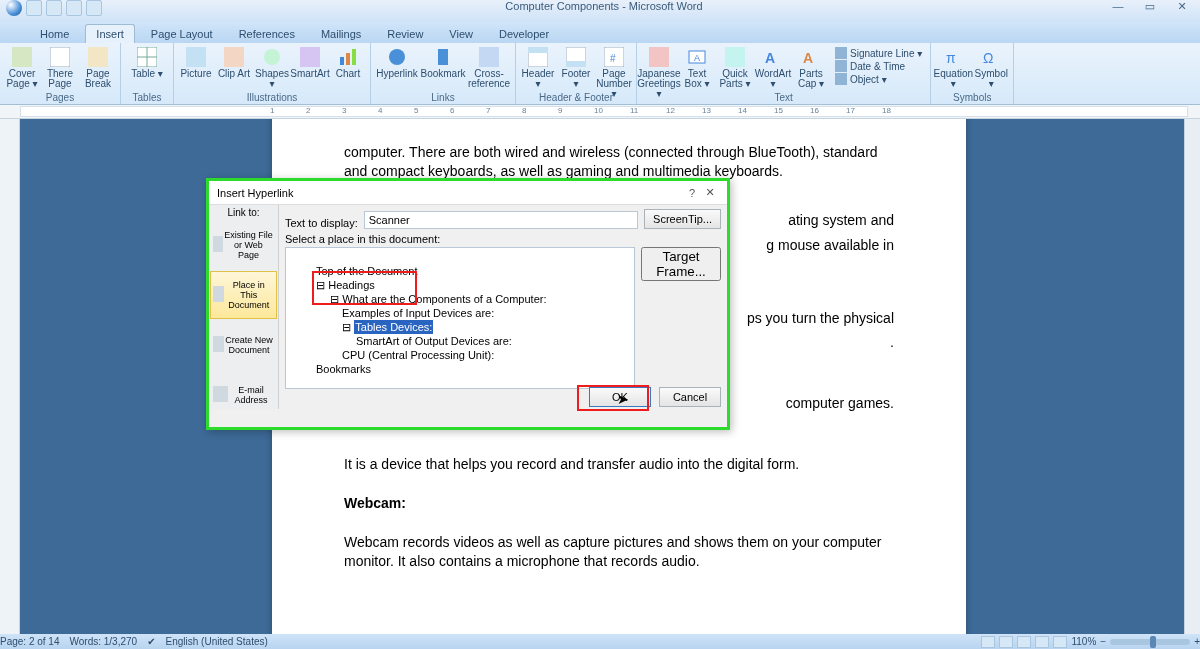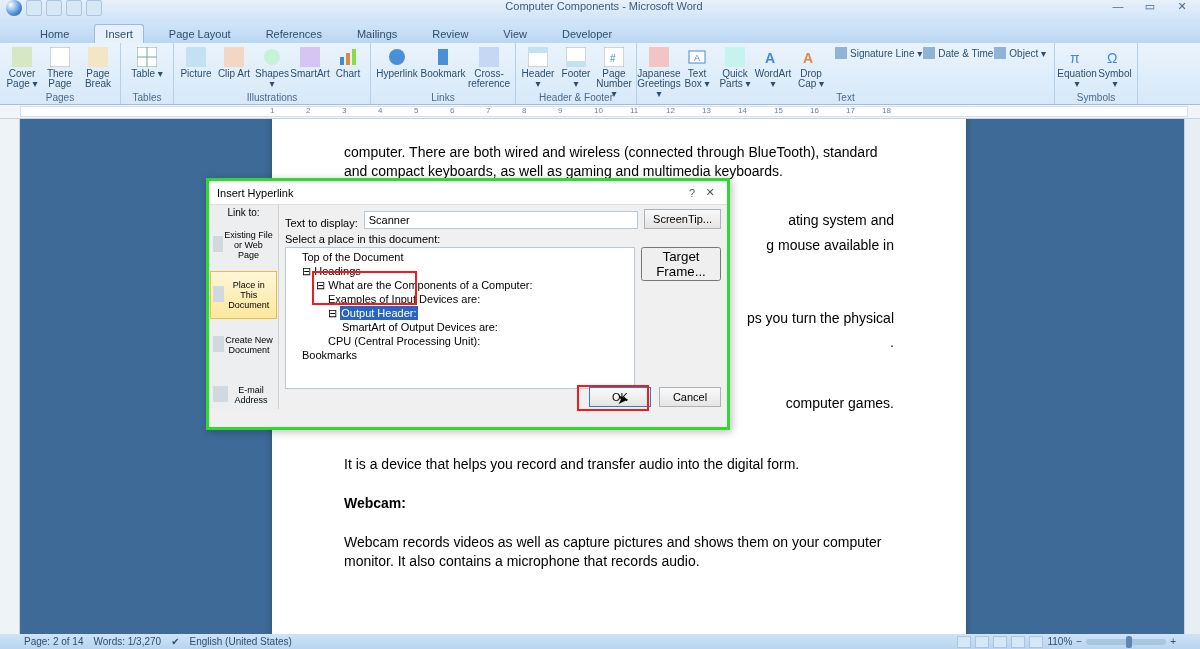--- a/index.html
+++ b/index.html
@@ -8,75 +8,75 @@
 
 .titlebar { height: 22px; background: linear-gradient(#e8f0fa,#cfe3f8); display: flex; align-items: flex-start; font-size: 11px; color: #3b5b7a; }
 .titlebar .qat { display: flex; gap: 4px; padding: 0 6px; align-items: center; }
 .qat .orb { width: 16px; height: 16px; border-radius: 50%; background: radial-gradient(circle at 30% 30%, #fff, #4a90d9 60%, #1b4f8a); }
 .qat .qbtn { width: 16px; height: 16px; background: #d6e7f6; border: 1px solid #a9c6e0; border-radius: 2px; }
 .titlebar .title { flex: 1; text-align: center; }
 .titlebar .winctl { display: flex; gap: 12px; padding: 0 8px; color: #4a6a88; }
 .winctl span { width: 20px; text-align: center; cursor: default; }
 
 
-.tabs { height: 21px; background: linear-gradient(#d1e5f9,#b9d6f2); display: flex; align-items: flex-end; font-size: 11px; padding-left: 30px; gap: 15px; }
+.tabs { height: 21px; background: linear-gradient(#d1e5f9,#b9d6f2); display: flex; align-items: flex-end; font-size: 11px; padding-left: 30px; gap: 6px; }
 .tab { padding: 3px 10px; color: #2d4e6e; cursor: default; }
 .tab.active { background: #e7f1fb; border: 1px solid #9fbad3; border-bottom: none; border-radius: 3px 3px 0 0; }
 
 
 .ribbon { height: 62px; background: linear-gradient(#eaf3fc,#d6e9fa); border-bottom: 1px solid #a3bfd8; display: flex; font-size: 10px; color: #2d4e6e; }
 .group { border-right: 1px solid #b5cfe6; padding: 2px 4px 0; display: flex; flex-direction: column; }
 .group .items { flex: 1; display: flex; align-items: flex-start; gap: 2px; }
 .group .label { text-align: center; font-size: 10px; color: #4a6a88; padding: 1px 0; }
 .rbtn { display: flex; flex-direction: column; align-items: center; justify-content: flex-start; width: 44px; height: 46px; padding: 2px 1px; cursor: default; }
 .rbtn.small { width: 36px; }
 .rbtn .ic { width: 20px; height: 20px; margin-bottom: 2px; }
 .rbtn .lb { font-size: 10px; line-height: 10px; text-align: center; }
-.mini { display: flex; gap: 1px; font-size: 10px; padding: 2px 4px; }
+.mini { display: flex; flex-direction: column; gap: 1px; font-size: 10px; padding: 2px 4px; }
 .mini div { white-space: nowrap; display: flex; align-items: center; gap: 3px; }
 .miniic { width: 12px; height: 12px; background: #8fb4d6; }
 
 
 .ruler { height: 14px; background: #f2f5f8; border-bottom: 1px solid #c6d4e0; position: relative; font-size: 8px; color: #6a829a; }
 .ruler .track { position: absolute; left: 20px; right: 12px; top: 1px; bottom: 1px; background: #fff; border: 1px solid #d6e0ea; }
 .ruler .nums { position: absolute; left: 270px; top: 1px; display: flex; white-space: nowrap; }
 .ruler .nums span { display: inline-block; width: 36px; text-align: left; }
 
 
 .workspace { position: absolute; top: 119px; left: 0; right: 0; bottom: 15px; background: #3d6a97; display: flex; }
 .vruler { width: 20px; background: #eef3f7; border-right: 1px solid #c6d4e0; }
 .docarea { flex: 1; background: #3d6a97; position: relative; overflow: hidden; }
 .page { position: absolute; left: 252px; top: -10px; width: 694px; min-height: 900px; background: #fff; box-shadow: 0 0 6px rgba(0,0,0,.3); padding: 28px 72px; font-family: "Times New Roman", serif; font-size: 14px; line-height: 1.35; color: #000; }
 .page p { margin: 6px 0; }
 .page strong { font-weight: bold; }
 .scrollbar { width: 16px; background: #e8eef4; border-left: 1px solid #c6d4e0; }
 
 
-.status { position: absolute; bottom: 0; left: 0; right: 0; height: 15px; background: linear-gradient(#cfe3f8,#b8d4f0); font-size: 10px; color: #2d4e6e; display: flex; align-items: center; padding: 0 24px; gap: 10px; }
+.status { position: absolute; bottom: 0; left: 0; right: 0; height: 15px; background: linear-gradient(#cfe3f8,#b8d4f0); font-size: 10px; color: #2d4e6e; display: flex; align-items: center; padding: 0 0; gap: 10px; }
 .status .right { margin-left: auto; display: flex; gap: 4px; align-items: center; }
 .viewbtn { width: 14px; height: 12px; background: #d6e7f6; border: 1px solid #a9c6e0; }
 .zoomslider { width: 80px; height: 6px; background: #a9c6e0; border-radius: 3px; position: relative; }
 .zoomslider::after { content:''; position:absolute; left:50%; top:-3px; width:6px; height:12px; background:#5a87b4; border-radius:2px; }
 
 
 .dialog-shadow { position: absolute; left: 206px; top: 178px; width: 524px; height: 252px; border: 3px solid #2cdb2c; background: #f0f0f0; box-shadow: 2px 2px 8px rgba(0,0,0,.25); font-size: 11px; }
 .dlg-title { height: 24px; display: flex; align-items: center; padding: 0 8px; background: #fff; border-bottom: 1px solid #ddd; }
 .dlg-title .t { flex: 1; font-size: 11px; }
 .dlg-title .hlp, .dlg-title .cls { width: 18px; text-align: center; color: #555; cursor: default; }
 .dlg-body { display: flex; height: 204px; }
 .dlg-sidebar { width: 70px; background: #eceef0; border-right: 1px solid #d0d0d0; display: flex; flex-direction: column; }
 .sbtn { flex: none; height: 48px; display: flex; flex-direction: row; align-items: center; justify-content: center; font-size: 9px; text-align: center; padding: 2px; border: 1px solid transparent; margin: 1px; cursor: default; }
 .sbtn.active { background: linear-gradient(#fef6d8,#fde89a); border-color: #e0c24a; }
 .sbtn .sic { width: 20px; height: 16px; background: #d0d8e0; margin-bottom: 2px; }
 .dlg-main { flex: 1; padding: 4px 6px; position: relative; }
 .dlg-row { display: flex; align-items: flex-end; gap: 6px; margin-bottom: 4px; }
 .dlg-row label { font-size: 11px; }
 .dlg-row .txt { flex: 1; height: 18px; border: 1px solid #b9c8d6; background: #fff; padding: 0 4px; font-size: 11px; }
 .dlg-row .btn { height: 20px; padding: 0 8px; background: linear-gradient(#fafafa,#e4e4e4); border: 1px solid #aab2ba; font-size: 11px; cursor: default; }
-.tree-box { border: 1px solid #b9c8d6; background: #fff; height: 142px; overflow: auto; font-size: 11px; padding: 2px; line-height: 14px; margin-top:0px;}
+.tree-box { border: 1px solid #b9c8d6; background: #fff; height: 142px; overflow: auto; font-size: 11px; padding: 16px; line-height: 14px; margin-top:0px;}
 .tree-box .tn { white-space: nowrap; }
 .tree-box .i1 { padding-left: 14px; }
 .tree-box .i2 { padding-left: 28px; }
 .tree-box .i3 { padding-left: 40px; }
 .tree-box .i4 { padding-left: 54px; }
 .selnode { background: #2964c0; color: #fff; display: inline-block; padding: 0 1px; }
 .redbox1 { position: absolute; border: 2px solid #ee1c1c; pointer-events: none; }
 .dlg-buttons { position: absolute; right: 6px; bottom: 2px; display: flex; gap: 8px; }
 .dlg-buttons .btn { width: 62px; height: 20px; background: linear-gradient(#fafafa,#e4e4e4); border: 1px solid #aab2ba; font-size: 11px; cursor: default; }
 .dlg-buttons .btn.ok { border: 1px solid #3b78c4; }
@@ -262,21 +262,21 @@
       <div class="rbtn small">
           <div class="ic"><svg>
               <text x="2" y="16" font-size="14" fill="#48d" font-weight="bold">A</text>
             </svg></div>
           <div class="lb">WordArt ▾</div>
         </div>
       <div class="rbtn small">
           <div class="ic"><svg>
               <text x="2" y="16" font-size="14" fill="#d84" font-weight="bold">A</text>
             </svg></div>
-          <div class="lb">Drop Cap ▾</div>
+          <div class="lb">Parts Cap ▾</div>
         </div>
       <div class="mini">
         <div>
             <span class="miniic"></span>
             <span>Signature Line ▾</span>
           </div>
         <div>
             <span class="miniic"></span>
             <span>Date &amp; Time</span>
           </div>
@@ -387,21 +387,21 @@
         <input class="txt" value="Scanner" style="">
         <button class="btn">ScreenTip...</button>
       </div>
       <div style="font-size:11px;margin:2px 0;">Select a place in this document:</div>
       <div style="display:flex;gap:6px;">
         <div class="tree-box" style="flex:1">
           <div class="tn i1">Top of the Document</div>
           <div class="tn i1">⊟ <span>Headings</span></div>
           <div class="tn i2">⊟ <span>What are the Components of a Computer:</span></div>
           <div class="tn i3">Examples of Input Devices are:</div>
-          <div class="tn i3">⊟ <span class="selnode">Output Header:</span></div>
+          <div class="tn i3">⊟ <span class="selnode">Tables Devices:</span></div>
           <div class="tn i4">SmartArt of Output Devices are:</div>
           <div class="tn i3">CPU (Central Processing Unit):</div>
           <div class="tn i1">Bookmarks</div>
         </div>
         <div style="width:80px;">
           <button class="btn" style="width:80px">Target Frame...</button>
         </div>
       </div>
 
       <div class="redbox1" style="left:33px; top:66px; width:105px; height:34px;"></div>

